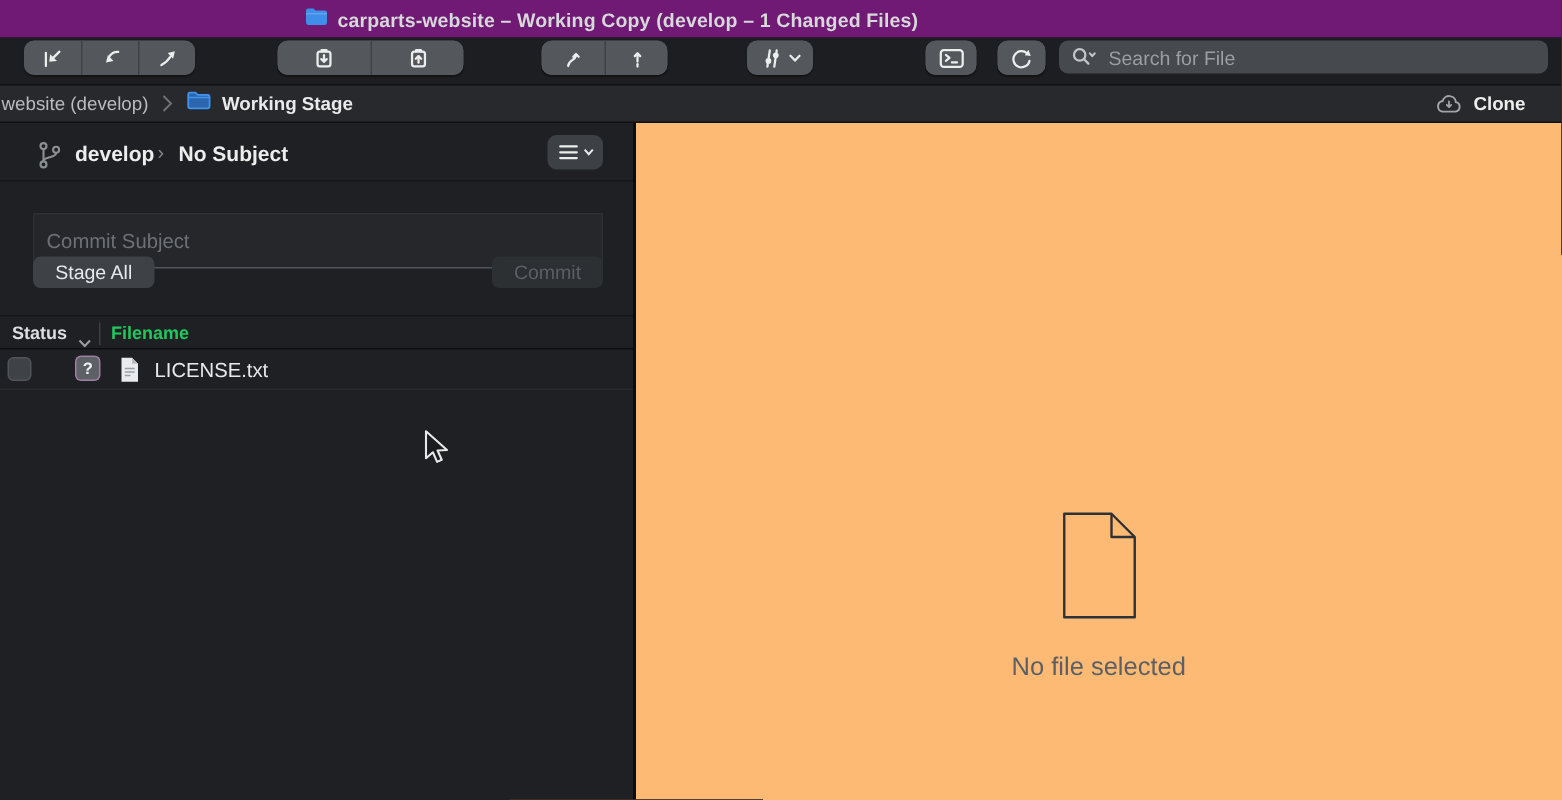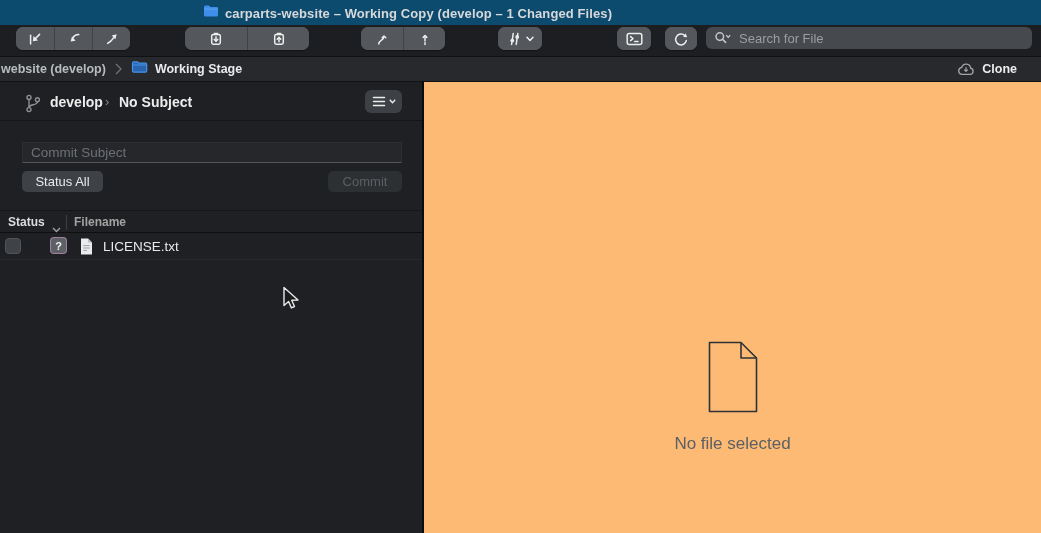--- a/index.html
+++ b/index.html
@@ -3,66 +3,66 @@
 <meta charset="utf-8">
 <style>
   html,body{margin:0;padding:0;background:#101113;}
   *{box-sizing:border-box;}
   .window{
     position:relative;width:1041px;height:533px;overflow:hidden;
     background:#151719;font-family:"Liberation Sans",sans-serif;
     -webkit-font-smoothing:antialiased;
   }
   
-  .titlebar{position:absolute;top:0;left:0;right:0;height:25px;background:#0c4a6e;}
+  .titlebar{position:absolute;top:0;left:0;right:0;height:25px;background:#701a75;}
   .title-wrap{position:absolute;top:4px;left:203px;display:flex;align-items:center;gap:6px;}
   .title-text{color:#d7d8da;font-size:13px;font-weight:600;letter-spacing:.1px;white-space:nowrap;}
   
   .toolbar{position:absolute;top:25px;left:0;right:0;height:31px;background:#1d1e21;}
   .seg{position:absolute;top:2px;height:23px;display:flex;background:#54575b;border-radius:7px;overflow:hidden;box-shadow:0 1px 1px rgba(0,0,0,.35);}
   .seg .tbtn{position:relative;height:23px;display:flex;align-items:center;justify-content:center;background:#54575b;border:none;padding:0;cursor:default;}
   .seg .tbtn + .tbtn{border-left:1px solid #404346;}
   .tbtn svg{display:block;}
   .icon-stroke{stroke:#eceded;stroke-width:1.5;fill:none;stroke-linecap:round;stroke-linejoin:round;}
   .icon-fill{fill:#eceded;stroke:none;}
   
   .searchfield{position:absolute;top:2px;left:706px;width:326px;height:22px;background:#46494d;border-radius:6px;display:flex;align-items:center;padding:0 8px;gap:5px;}
   .searchfield input{flex:1;background:transparent;border:none;outline:none;color:#e8e9ea;font-size:13px;font-family:"Liberation Sans",sans-serif;}
   .searchfield input::placeholder{color:#9b9ea2;}
   
   .crumbbar{position:absolute;top:56px;left:0;right:0;height:26px;background:#27292c;border-top:1px solid #101113;border-bottom:1px solid #101113;display:flex;align-items:center;}
   .crumb{display:flex;align-items:center;gap:7px;}
-  .crumb-muted{color:#b9bcbf;font-size:12.5px;font-weight:700;}
+  .crumb-muted{color:#b9bcbf;font-size:12.5px;font-weight:400;}
   .crumb-current{color:#e9eaeb;font-size:12.5px;font-weight:600;}
   .crumb-sep{margin:0 9px;display:flex;align-items:center;}
   .clone-btn{position:absolute;right:24px;top:0;height:24px;display:flex;align-items:center;gap:6px;color:#eceded;font-size:12.5px;font-weight:600;}
   
   .left-panel{position:absolute;top:82px;left:0;width:422px;bottom:0;background:#1e2023;}
   .v-divider{position:absolute;top:82px;left:422px;width:2px;bottom:0;background:#0b0c0e;}
   .right-panel{position:absolute;top:82px;left:424px;right:0;bottom:0;background:#fdba74;}
   
   .branch-row{position:absolute;top:8px;left:0;right:0;height:28px;}
   .branch-ico{position:absolute;left:24px;top:3px;}
   .branch-name{position:absolute;left:50px;top:4px;color:#eceded;font-size:14px;font-weight:600;}
   .branch-sep{position:absolute;left:105px;top:4px;color:#85888c;font-size:13px;}
   .branch-track{position:absolute;left:119px;top:4px;color:#eceded;font-size:14px;font-weight:600;}
   .branch-menu{position:absolute;left:365px;top:0;width:37px;height:23px;background:#3d4044;border:none;border-radius:6px;display:flex;align-items:center;justify-content:center;gap:3px;padding:0;}
   .panel-sep{position:absolute;top:38px;left:0;right:0;height:1px;background:#141517;}
   
-  .commit-input{position:absolute;left:22px;top:60px;width:380px;height:21px;background:#25272a;border:1px solid #2d2f33;border-bottom:1px solid #515458;color:#22c55e;font-size:13.5px;padding:0 8px;outline:none;font-family:"Liberation Sans",sans-serif;}
+  .commit-input{position:absolute;left:22px;top:60px;width:380px;height:37px;background:#25272a;border:1px solid #2d2f33;border-bottom:1px solid #515458;color:#22c55e;font-size:13.5px;padding:0 8px;outline:none;font-family:"Liberation Sans",sans-serif;}
   .commit-input::placeholder{color:#6d7176;}
   .btn{border:none;border-radius:5px;font-size:13px;font-family:"Liberation Sans",sans-serif;height:21px;}
   .stage-btn{position:absolute;left:22px;top:89px;width:81px;background:#3e4246;color:#e8e9ea;}
   .commit-btn{position:absolute;left:328px;top:89px;width:74px;background:#2d3033;color:#5b5f63;}
   
   .table-header{position:absolute;top:128px;left:0;right:0;height:23px;background:#1e2023;border-top:1px solid #151618;border-bottom:1px solid #0e0f11;text-align:right;}
   .th-status{position:absolute;left:8px;top:4px;color:#dcdde0;font-size:12px;font-weight:700;}
   .th-sort{position:absolute;left:52px;top:8px;}
   .th-div{position:absolute;left:66px;top:4px;width:1px;height:15px;background:#3c3e41;}
-  .th-filename{position:absolute;left:74px;top:4px;color:#a3a3a3;font-size:12px;font-weight:700;}
+  .th-filename{position:absolute;left:74px;top:4px;color:#22c55e;font-size:12px;font-weight:700;}
   .file-row{position:absolute;top:152px;left:0;right:0;height:26px;border-bottom:1px solid #27292c;}
   .row-check{position:absolute;left:5px;top:4px;width:16px;height:16px;background:#3f4347;border:1px solid #515458;border-radius:4px;}
   .row-badge{position:absolute;left:50px;top:3px;width:17px;height:17px;background:#5d6064;border:1px solid rgba(196,146,196,.65);border-radius:4px;color:#f2f2f3;font-size:11px;font-weight:700;display:flex;align-items:center;justify-content:center;}
   .row-fileico{position:absolute;left:79px;top:3px;}
   .row-name{position:absolute;left:103px;top:5px;color:#e7e8e9;font-size:13.5px;}
   
   .empty-state{position:absolute;left:0;right:0;top:258px;display:flex;flex-direction:column;align-items:center;}
   .empty-text{margin-top:16px;color:#5c6064;font-size:17px;}
   
   .cursor{position:absolute;left:282px;top:286px;pointer-events:none;}
@@ -237,21 +237,21 @@
         <svg width="7" height="5" viewBox="0 0 7 5">
           <path d="M0.8 0.8 L3.5 3.8 L6.2 0.8" stroke="#eceded" stroke-width="1.3" fill="none"></path>
         </svg>
       </button>
     </div>
 
     <div class="panel-sep"></div>
 
     <input class="commit-input" type="text" placeholder="Commit Subject" style="">
 
-    <button class="btn stage-btn">Status All</button>
+    <button class="btn stage-btn">Stage All</button>
     <button class="btn commit-btn">Commit</button>
 
     <div class="table-header">
       <span class="th-status">Status</span>
       <span class="th-sort">
         <svg width="9" height="6" viewBox="0 0 9 6">
             <path d="M1 1 L4.5 4.6 L8 1" stroke="#9a9da1" stroke-width="1.4" fill="none"></path>
           </svg>
       </span>
       <span class="th-div"></span>

